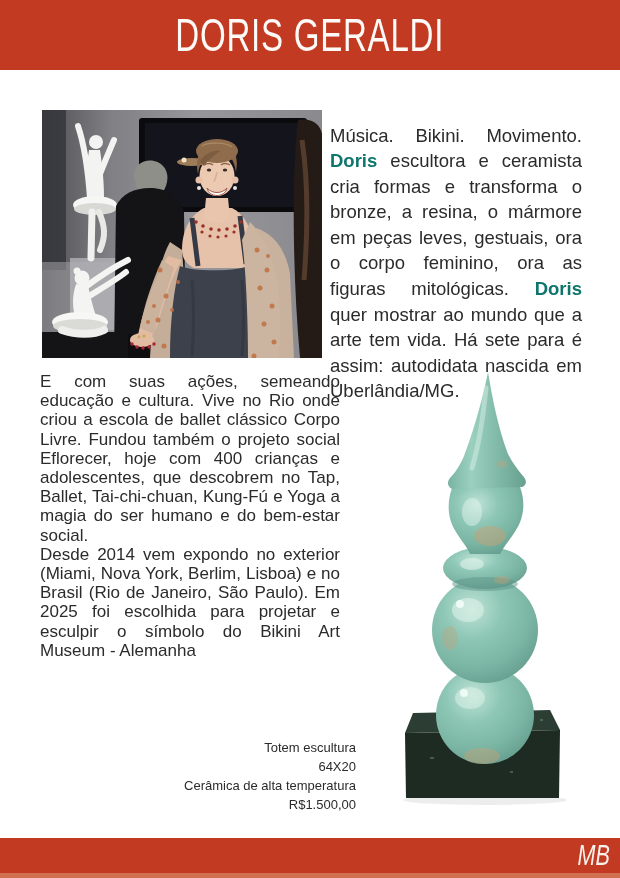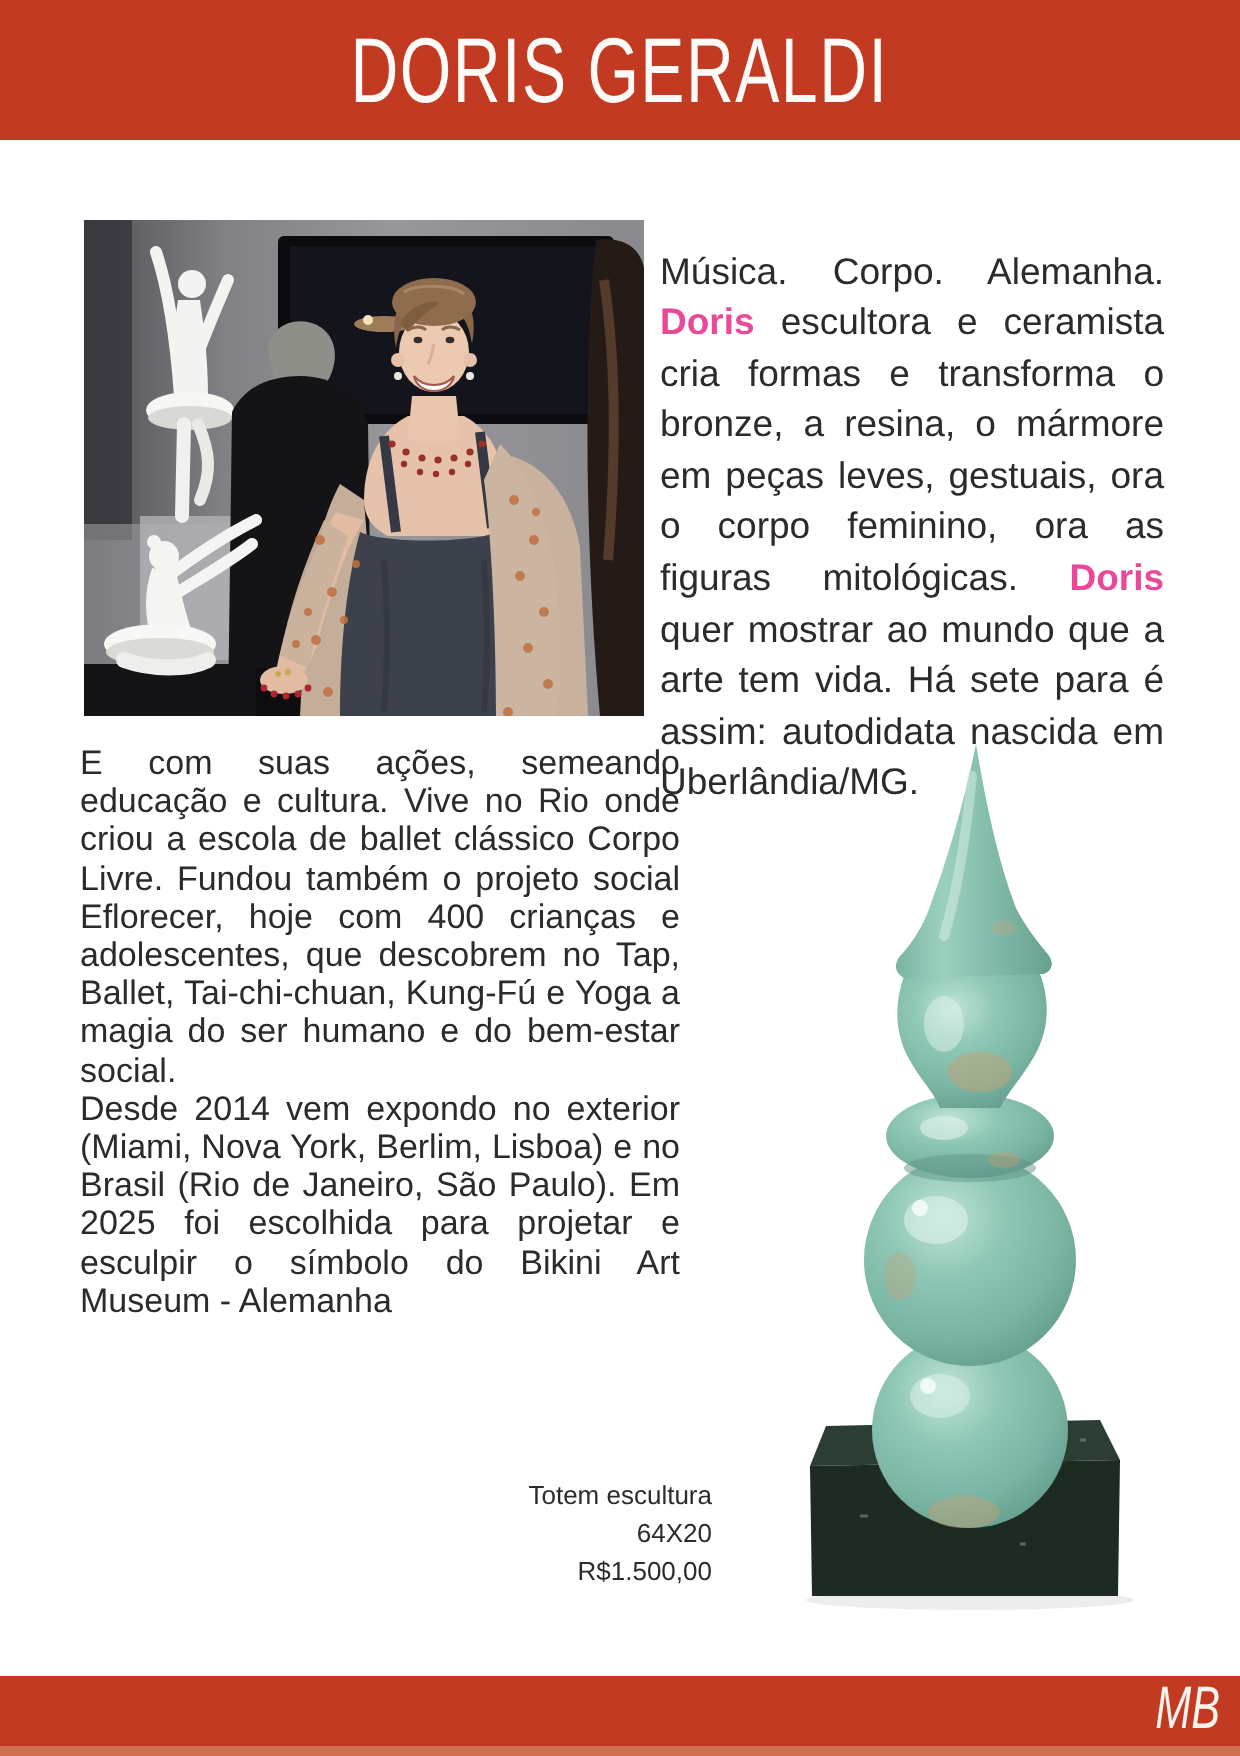--- a/index.html
+++ b/index.html
@@ -13,21 +13,21 @@
     display:inline-block;color:#fdfaf7;font-size:46px;font-weight:500;line-height:70px;
     letter-spacing:1px;transform:scaleX(0.72);transform-origin:center;white-space:nowrap;
   }
   
   .artist-photo{position:absolute;left:42px;top:110px;width:280px;height:248px;}
   
   .intro{
     position:absolute;left:330px;top:104px;width:252px;
     font-size:18.5px;line-height:25.6px;text-align:justify;color:#2b2b2b;
   }
-  .intro b{font-weight:700;color:#ec4899;}
+  .intro b{font-weight:700;color:#0f766e;}
   
   .bio{
     position:absolute;left:40px;top:372px;width:300px;
     font-size:17px;line-height:19.2px;text-align:justify;color:#2b2b2b;
   }
   .bio p{margin:0;}
   
   .totem-photo{position:absolute;left:390px;top:368px;width:190px;height:440px;}
   
   .caption{
@@ -173,21 +173,21 @@
           <circle cx="130" cy="200" r="2"></circle>
             <circle cx="122" cy="236" r="2.5"></circle>
             <circle cx="136" cy="172" r="2"></circle>
           <circle cx="112" cy="196" r="2"></circle>
             <circle cx="106" cy="212" r="2"></circle>
         </g>
       </g>
     </svg>
   </div>
 
-  <p class="intro"><span>Música. Corpo. Alemanha. </span><b>Doris</b><span> escultora e ceramista cria formas e transforma o bronze, a resina, o mármore em peças leves, gestuais, ora o corpo feminino, ora as figuras mitológicas. </span><b>Doris</b><span> quer mostrar ao mundo que a arte tem vida. Há sete para é assim: autodidata nascida em Uberlândia/MG.</span></p>
+  <p class="intro"><span>Música. Bikini. Movimento. </span><b>Doris</b><span> escultora e ceramista cria formas e transforma o bronze, a resina, o mármore em peças leves, gestuais, ora o corpo feminino, ora as figuras mitológicas. </span><b>Doris</b><span> quer mostrar ao mundo que a arte tem vida. Há sete para é assim: autodidata nascida em Uberlândia/MG.</span></p>
 
   <div class="bio">
     <p>E com suas ações, semeando educação e cultura. Vive no Rio onde criou a escola de ballet clássico Corpo Livre. Fundou também o projeto social Eflorecer, hoje com 400 crianças e adolescentes, que descobrem no Tap, Ballet, Tai-chi-chuan, Kung-Fú e Yoga a magia do ser humano e do bem-estar social.</p>
     <p>Desde 2014 vem expondo no exterior (Miami, Nova York, Berlim, Lisboa) e no Brasil (Rio de Janeiro, São Paulo). Em 2025 foi escolhida para projetar e esculpir o símbolo do Bikini Art Museum - Alemanha</p>
   </div>
 
   <div class="totem-photo">
     <svg width="190" height="440" viewBox="0 0 190 440">
       <defs>
         <radialGradient id="tealR" cx="0.38" cy="0.3" r="0.8">
@@ -244,20 +244,21 @@
         <path d="M98 4 C94 24 86 56 74 88 C70 98 64 106 60 110 C57 114 57 118 62 121 L132 119 C137 117 137 112 133 108 C128 102 122 94 118 86 C108 60 102 28 98 4 Z" fill="url(#coneLin)"></path>
         <path d="M96 20 C93 50 88 80 82 100" stroke="#d8efe6" stroke-width="5" fill="none" opacity="0.5" stroke-linecap="round"></path>
         <ellipse cx="112" cy="96" rx="6" ry="4" fill="#c6a176" opacity="0.3"></ellipse>
       </g>
     </svg>
   </div>
 
   <div class="caption">
     <div>Totem escultura</div>
     <div>64X20</div>
+    <div>Cerâmica de alta temperatura</div>
     <div>R$1.500,00</div>
   </div>
 
   <div class="footer">
     <span class="logo">MB</span>
   </div>
   <div class="footer-strip"></div>
 
 </div>
 

